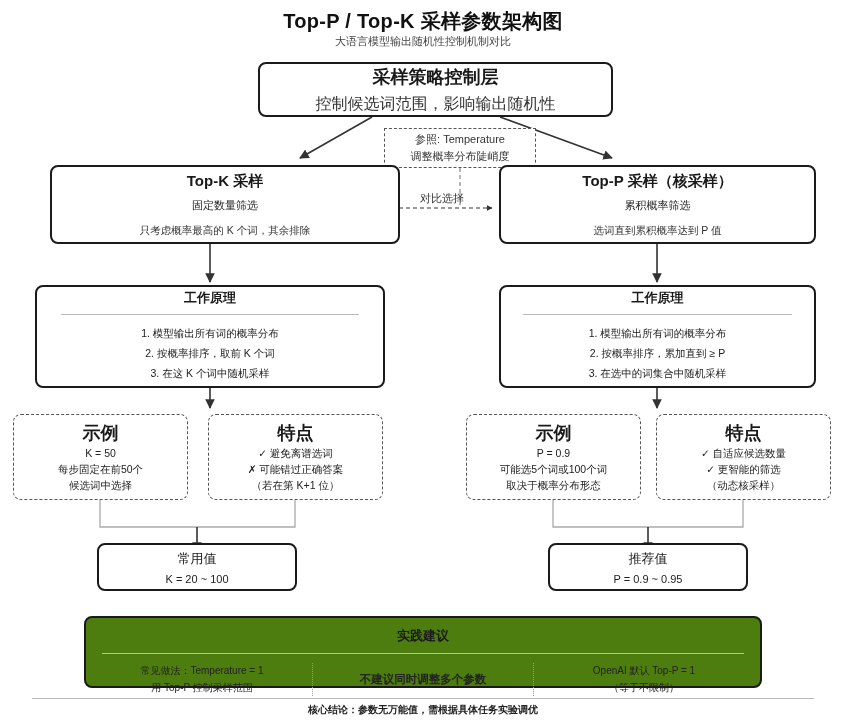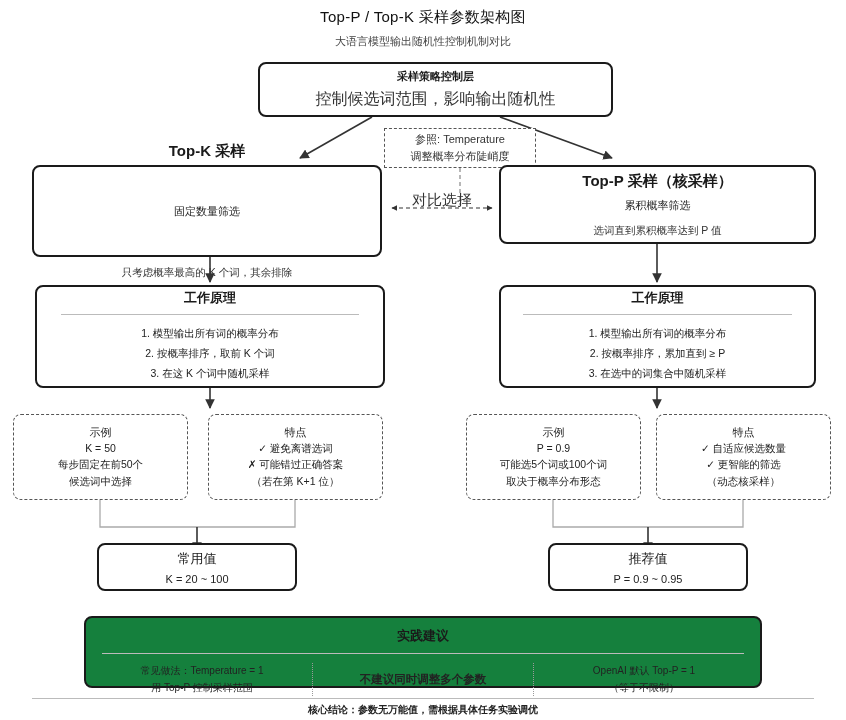--- a/index.html
+++ b/index.html
@@ -10,21 +10,21 @@
     font-family: "Liberation Sans", "DejaVu Sans", sans-serif;
     color: #1a1a1a;
     overflow: hidden;
     position: relative;
   }
   .canvas { position: relative; width: 846px; height: 720px; }
 
   
   .title {
     position:absolute; left:0; top:8px; width:846px;
-    text-align:center; font-size:15px; font-weight:normal; letter-spacing:.3px;
+    text-align:center; font-size:20px; font-weight:bold; letter-spacing:.3px;
     color:#111;
   }
   .subtitle {
     position:absolute; left:0; top:34px; width:846px;
     text-align:center; font-size:11px; color:#444;
   }
 
   
   .box {
     position:absolute;
@@ -33,57 +33,57 @@
     background:#fff;
     display:flex; flex-direction:column;
     align-items:center; justify-content:center;
     text-align:center;
   }
   .box.dashed {
     border:1.5px dashed #555;
     border-radius:8px;
   }
 
-  .ctrl-title { font-size:11px; font-weight:bold; margin-bottom:5px; }
+  .ctrl-title { font-size:18px; font-weight:bold; margin-bottom:5px; }
   .ctrl-sub { font-size:16px; color:#333; }
 
   .branch-title { font-size:15px; font-weight:bold; margin-bottom:7px; }
   .branch-sub { font-size:11px; color:#222; margin-bottom:11px; }
   .branch-desc { font-size:10.5px; color:#333; }
 
   .prin-title { font-size:13px; font-weight:bold; }
   .prin-rule { width:86%; height:1px; background:#bbb; margin:7px 0 9px 0; }
   .prin-step { font-size:10.5px; color:#222; line-height:1.9; }
 
-  .card-title { font-size:11px; font-weight:normal; }
+  .card-title { font-size:18px; font-weight:bold; }
   .card-line { font-size:10.5px; color:#222; line-height:1.55; }
 
   .val-title { font-size:13px; font-weight:normal; margin-bottom:5px; }
   .val-line { font-size:11px; color:#222; }
 
   
   .temp-note {
     position:absolute;
     border:1.5px dashed #555;
     background:#fff;
     display:flex; flex-direction:column;
     align-items:center; justify-content:center;
     text-align:center;
     font-size:11px; color:#333; line-height:1.55;
   }
 
   
   .cmp-label {
-    position:absolute; font-size:15px; color:#333; text-align:center; width:90px;
+    position:absolute; font-size:11px; color:#333; text-align:center; width:90px;
   }
 
   
   .practice {
     position:absolute;
-    border:2px solid #1a1a1a; border-radius:8px; background:#15803d;
+    border:2px solid #1a1a1a; border-radius:8px; background:#4d7c0f;
   }
   .practice-title {
     text-align:center; font-size:13px; font-weight:bold; padding-top:9px;
   }
   .practice-rule { height:1px; background:#bbb; margin:8px 16px 0 16px; }
   .practice-cols { display:flex; padding:9px 6px 10px 6px; }
   .practice-col {
     flex:1; text-align:center; font-size:10px; color:#222; line-height:1.65;
     padding:0 6px;
   }
@@ -149,21 +149,21 @@
     <div class="ctrl-sub">控制候选词范围，影响输出随机性</div>
   </div>
 
   <div class="temp-note" style="left:384px; top:128px; width:152px; height:40px;">
     <div>参照: Temperature</div>
     <div>调整概率分布陡峭度</div>
   </div>
 
   <div class="cmp-label" style="left:397px; top:191px;">对比选择</div>
 
-  <div class="box" style="left:32px; top:165px; width:350px; height:92px;gap:36px;">
+  <div class="box" style="left:50px; top:165px; width:350px; height:79px;">
     <div class="branch-title">Top-K 采样</div>
     <div class="branch-sub">固定数量筛选</div>
     <div class="branch-desc">只考虑概率最高的 K 个词，其余排除</div>
   </div>
 
   <div class="box" style="left:499px; top:165px; width:317px; height:79px;">
     <div class="branch-title">Top-P 采样（核采样）</div>
     <div class="branch-sub">累积概率筛选</div>
     <div class="branch-desc">选词直到累积概率达到 P 值</div>
   </div>

